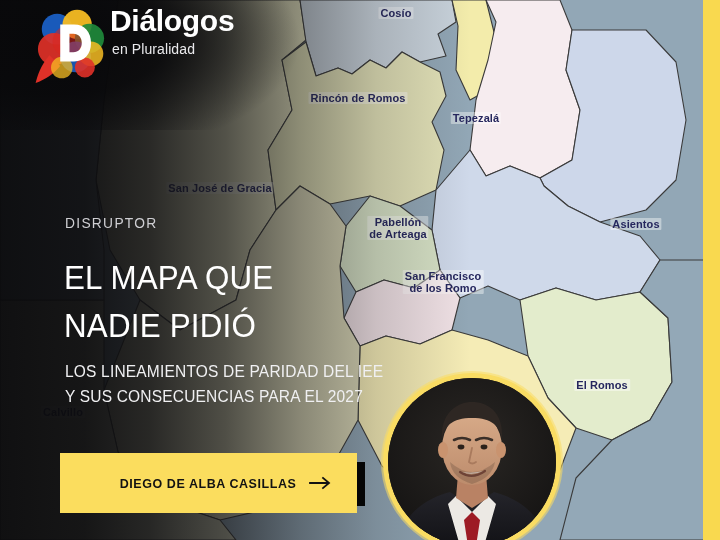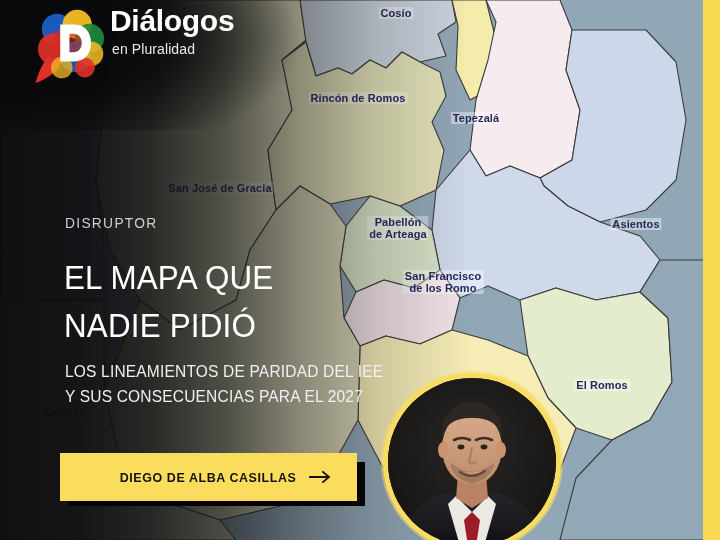--- a/index.html
+++ b/index.html
@@ -138,21 +138,21 @@
   }
   .cta-shadow {
     position: absolute;
     left: 8px; top: 9px;
     width: 297px; height: 44px;
     background: #050505;
   }
   .cta {
     position: absolute;
     left: 0; top: 0;
-    width: 297px; height: 48px;
+    width: 297px; height: 60px;
     background: #fbdd5e;
     border: none;
     display: flex;
     align-items: center;
     justify-content: center;
     cursor: pointer;
     padding: 0;
   }
   .cta-label {
     color: #121212;

